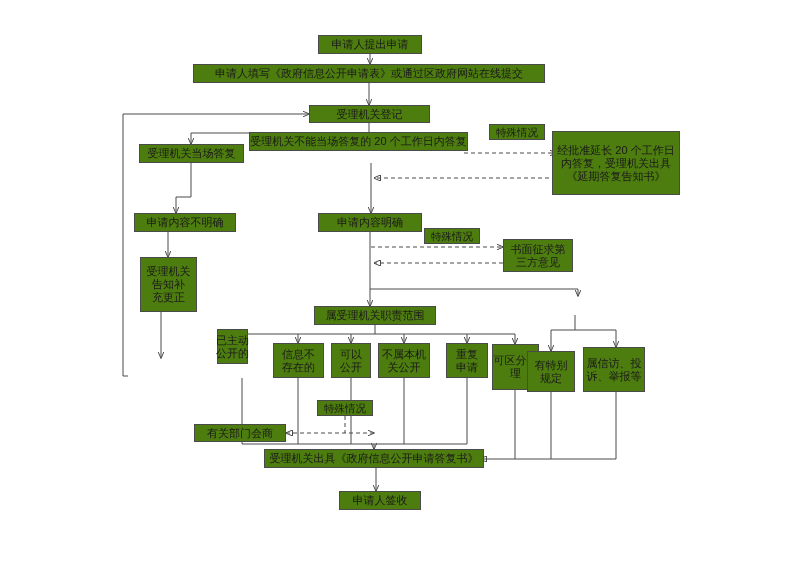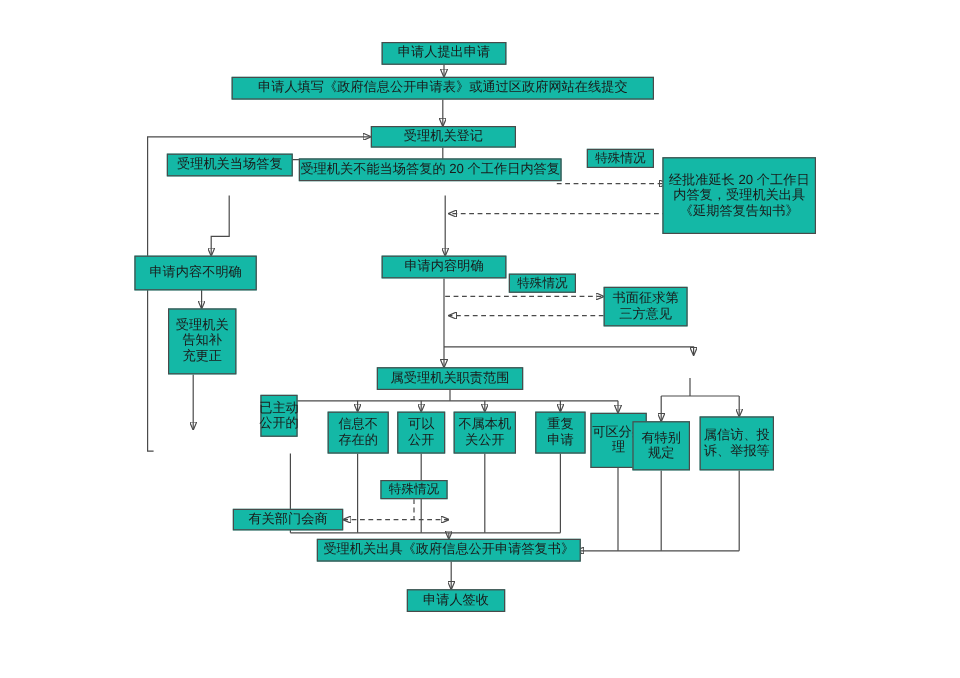--- a/index.html
+++ b/index.html
@@ -10,21 +10,21 @@
     overflow: hidden;
   }
   .canvas { position: absolute; left: 0; top: 0; width: 800px; height: 565px; background: #ffffff; }
   svg.wires { position: absolute; left: 0; top: 0; }
   svg.wires path { stroke: #4a4a4a; stroke-width: 1; fill: none; }
   svg.wires path.dash { stroke-dasharray: 4 3; }
   .node {
     position: absolute;
     box-sizing: border-box;
     border: 1px solid #4a4a4a;
-    background: #14b8a6;
+    background: #4d7c0f;
     color: #1a1a1a;
     font-size: 11px;
     line-height: 13px;
     display: flex;
     align-items: center;
     justify-content: center;
     text-align: center;
     white-space: pre;
   }
   .node.small { font-size: 10.5px; }
@@ -92,27 +92,27 @@
     <path class="dash" d="M556,178 L374,178" marker-end="url(#ae)"></path>
     <path class="dash" d="M371,247 L503,247" marker-end="url(#ae)"></path>
     <path class="dash" d="M503,263 L374,263" marker-end="url(#ae)"></path>
     <path class="dash" d="M286,433 L374,433" marker-start="url(#as)" marker-end="url(#ae)"></path>
     <path class="dash" d="M345,416 L345,433"></path>
   </svg>
 
   <div class="node" style="left:318px;top:35px;width:104px;height:19px">申请人提出申请</div>
   <div class="node" style="left:193px;top:64px;width:352px;height:19px">申请人填写《政府信息公开申请表》或通过区政府网站在线提交</div>
   <div class="node" style="left:309px;top:105px;width:121px;height:18px">受理机关登记</div>
-  <div class="node" style="left:139px;top:128px;width:105px;height:19px">受理机关当场答复</div>
+  <div class="node" style="left:139px;top:144px;width:105px;height:19px">受理机关当场答复</div>
   <div class="node" style="left:249px;top:132px;width:219px;height:19px">受理机关不能当场答复的 20 个工作日内答复</div>
   <div class="node small" style="left:489px;top:124px;width:56px;height:16px">特殊情况</div>
   <div class="node" style="left:552px;top:131px;width:128px;height:64px">经批准延长 20 个工作日
 内答复，受理机关出具
 《延期答复告知书》</div>
-  <div class="node" style="left:112px;top:213px;width:102px;height:29px">申请内容不明确</div>
+  <div class="node" style="left:134px;top:213px;width:102px;height:19px">申请内容不明确</div>
   <div class="node" style="left:318px;top:213px;width:104px;height:19px">申请内容明确</div>
   <div class="node small" style="left:424px;top:228px;width:56px;height:16px">特殊情况</div>
   <div class="node" style="left:503px;top:239px;width:70px;height:33px">书面征求第
 三方意见</div>
   <div class="node" style="left:140px;top:257px;width:57px;height:55px">受理机关
 告知补
 充更正</div>
   <div class="node" style="left:314px;top:306px;width:122px;height:19px">属受理机关职责范围</div>
   <div class="node" style="left:217px;top:329px;width:31px;height:35px">已主动
 公开的</div>

